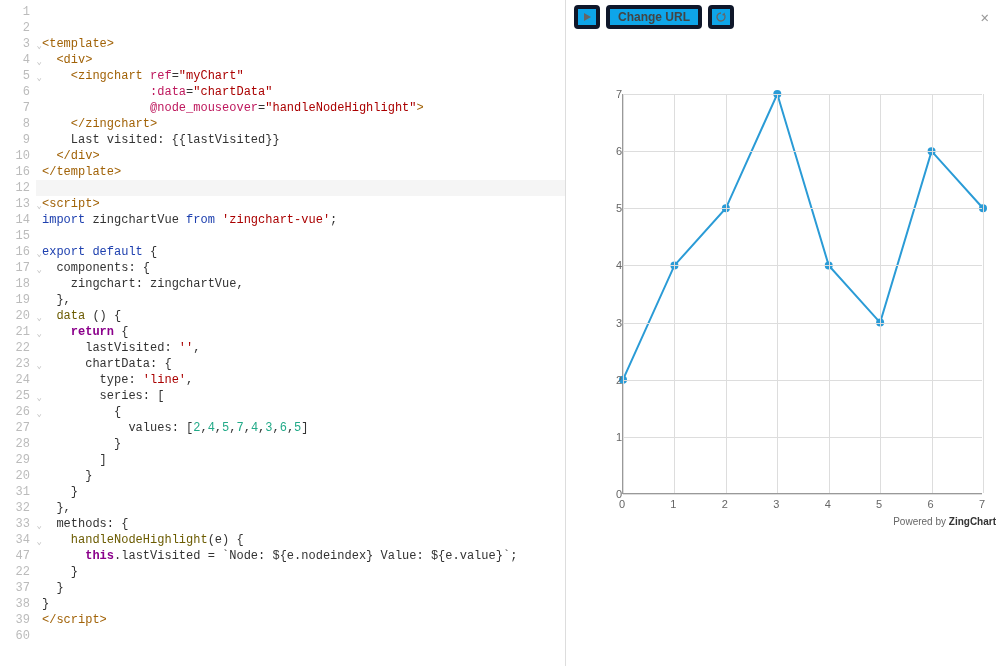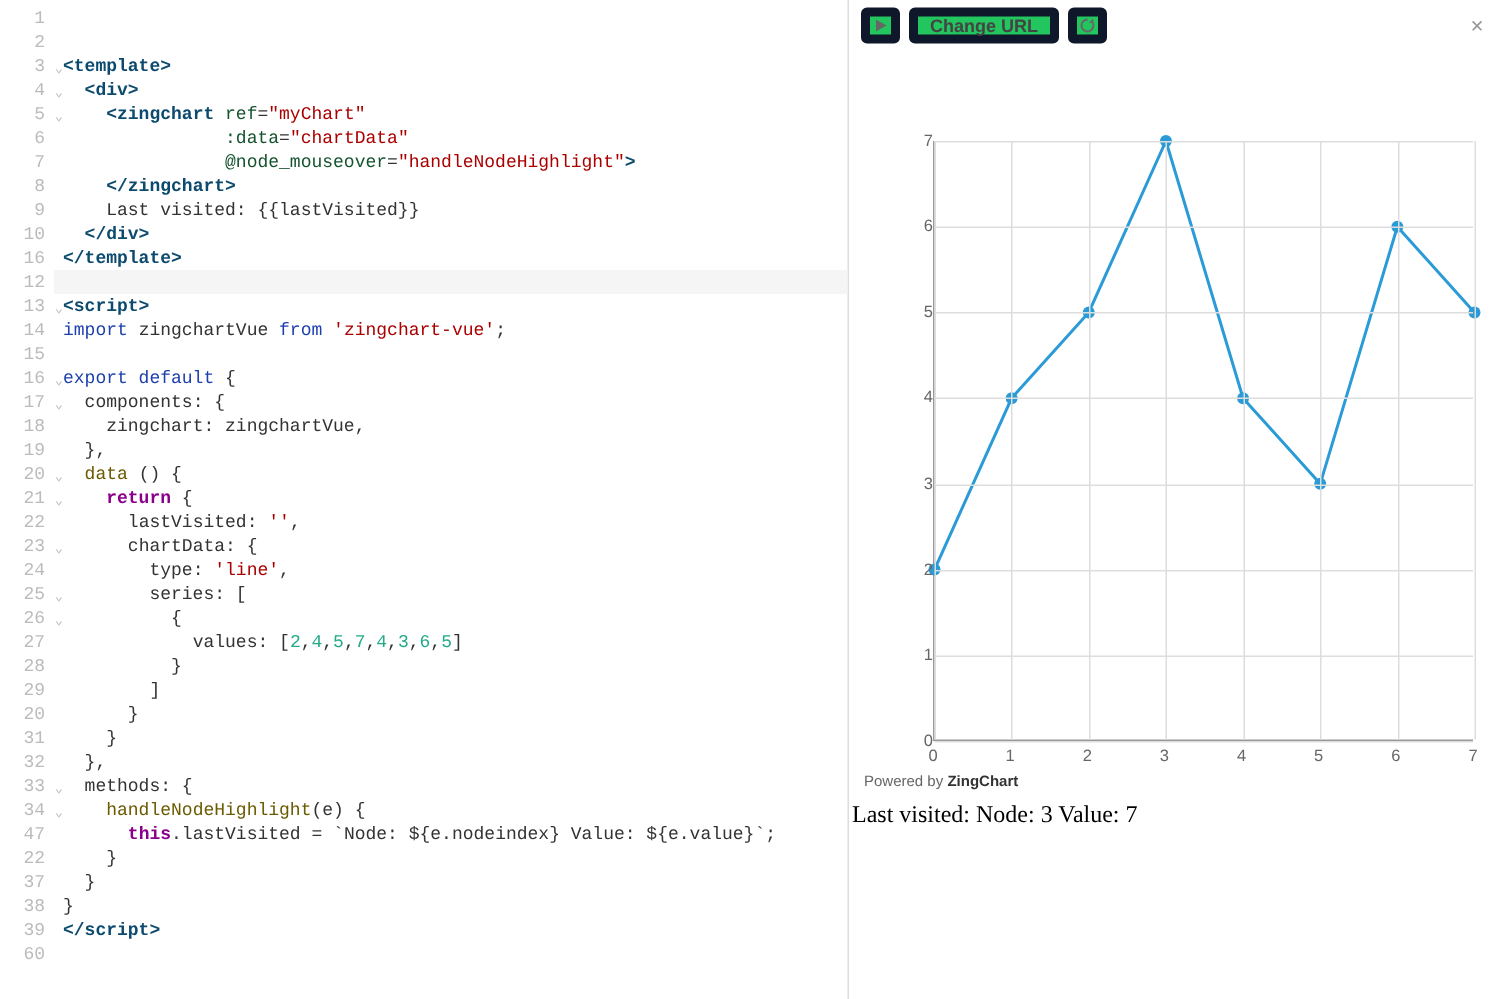--- a/index.html
+++ b/index.html
@@ -36,22 +36,22 @@
 .gutter .fold { position:absolute; right:-12px; color:#bbb; font-size:9px; top:2px;}
 .code {
   margin-left: 42px;
   padding-top: 4px;
   line-height: 16px;
   font-size: 12px;
   white-space: pre;
 }
 .code .row { height: 16px; }
 .code .hl-row { background: #f5f5f5; margin-left:-42px; padding-left:42px; }
-.tag { color: #0c4a6e; font-weight: bold; }
-.attr { color: #14532d; }
+.tag { color: #a16207; font-weight: normal; }
+.attr { color: #be185d; }
 .str { color: #a00; }
 .kw { color: #1e40af; font-weight: normal; }
 .kw2 { color: #8b008b; font-weight: bold; }
 .ident { color: #333; }
 .fn { color: #6b5b00; text-align: center; }
 .num { color: #2a8; }
 .plain { color: #333; }
 
 .preview-pane {
   flex: 1;
@@ -61,23 +61,23 @@
 }
 .toolbar {
   height: 34px;
   display: flex;
   align-items: center;
   padding: 0 8px;
   gap: 6px;
 }
 .tb-btn {
   height: 24px;
-  border: 6px solid #0f172a;
+  border: 4px solid #0f172a;
   border-radius: 4px;
-  background: #22c55e;
+  background: #0ea5e9;
   font-family: -apple-system, Helvetica, Arial, sans-serif;
   font-size: 12px;
   display: inline-flex;
   align-items: center;
   justify-content: center;
   padding: 0 8px;
   color: #444;
 }
 .tb-btn.icon-only { width: 26px; padding: 0; }
 .tb-btn.text { font-weight: 600; }
@@ -112,21 +112,21 @@
 }
 .y-label { right: 368px; transform: translateY(-50%); text-align:right; width:30px; padding-right:6px;}
 .x-label { top: 424px; transform: translateX(-50%); }
 svg.line-chart { position: absolute; left:0; top:0; width:100%; height:100%; overflow:visible; }
 .pt { fill: #2a9bd6; }
 .ln { stroke: #2a9bd6; stroke-width: 2; fill:none; }
 
 .powered {
   width: 420px;
   margin-left: 10px;
-  text-align: left;
+  text-align: right;
   font-family: Helvetica, Arial, sans-serif;
   font-size: 10px;
   color: #666;
   margin-top: 2px;
 }
 .powered b { font-weight: 700; color:#333;}
 
 .last-visited {
   margin-left: 2px;
   margin-top: 8px;
@@ -245,14 +245,13 @@
       <div class="x-label" style="left: 148.857px;">2</div>
       <div class="x-label" style="left: 200.286px;">3</div>
       <div class="x-label" style="left: 251.714px;">4</div>
       <div class="x-label" style="left: 303.143px;">5</div>
       <div class="x-label" style="left: 354.571px;">6</div>
       <div class="x-label" style="left: 406px;">7</div>
     </div>
   <div class="powered">
     <span>Powered by </span><b>ZingChart</b>
   </div>
-  <div class="last-visited">Last visited: Node: 3 Value: 7</div>
 </div>
 
 </body></html>

